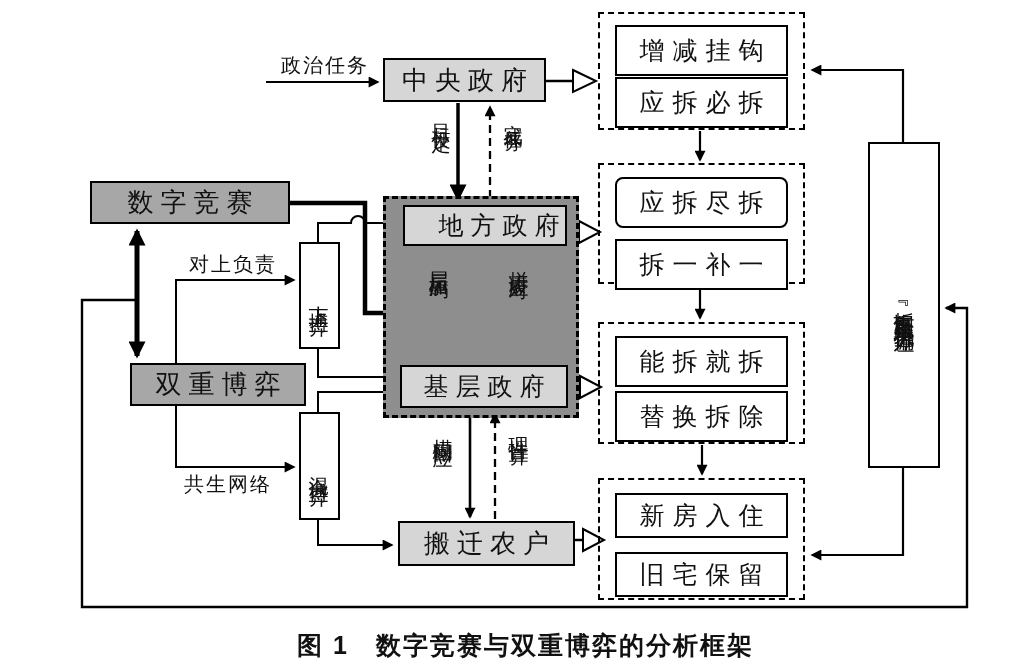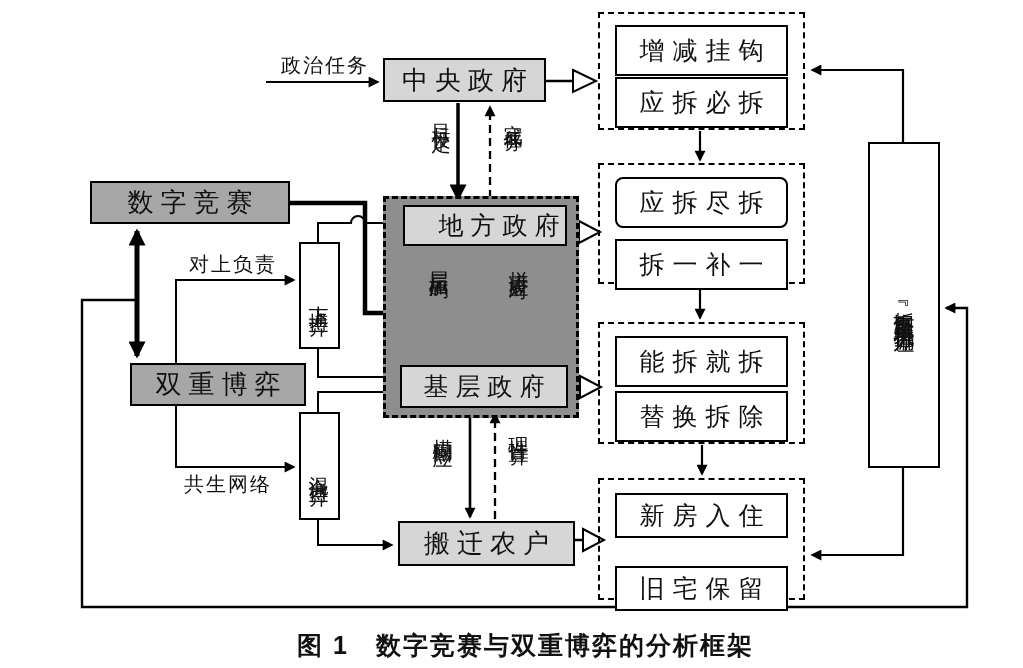--- a/index.html
+++ b/index.html
@@ -169,21 +169,21 @@
         <span>能拆就拆</span>
       </div>
     <div class="gitem" style="top:67px;">
         <span>替换拆除</span>
       </div>
   </div>
   <div class="group" style="top:478px;height:122px;">
     <div class="gitem" style="top:13px;height:45px;">
         <span>新房入住</span>
       </div>
-    <div class="gitem" style="top:86px;height:45px;">
+    <div class="gitem" style="top:72px;height:45px;">
         <span>旧宅保留</span>
       </div>
   </div>
 
   <div class="elabel" style="left:281px;top:52px;">政治任务</div>
   <div class="elabel" style="left:189px;top:251px;">对上负责</div>
   <div class="elabel" style="left:184px;top:471px;">共生网络</div>
 
   <div class="vlabel" style="left:428px;top:109px;">目标设定</div>
   <div class="vlabel" style="left:500px;top:109px;">完成任务</div>

